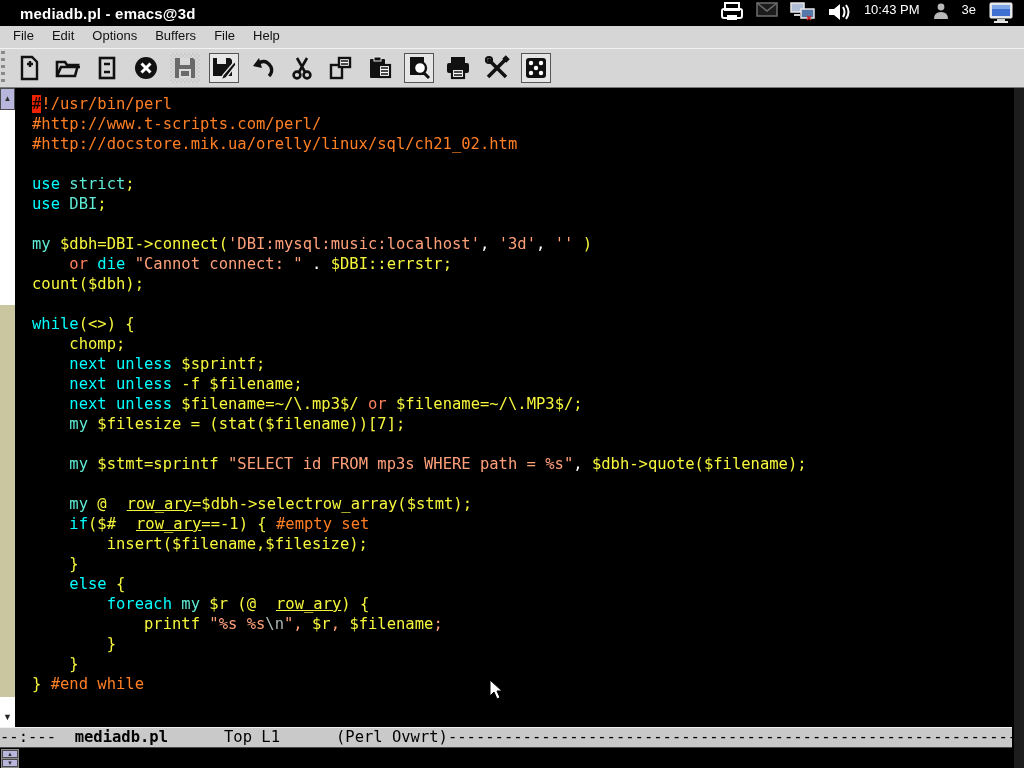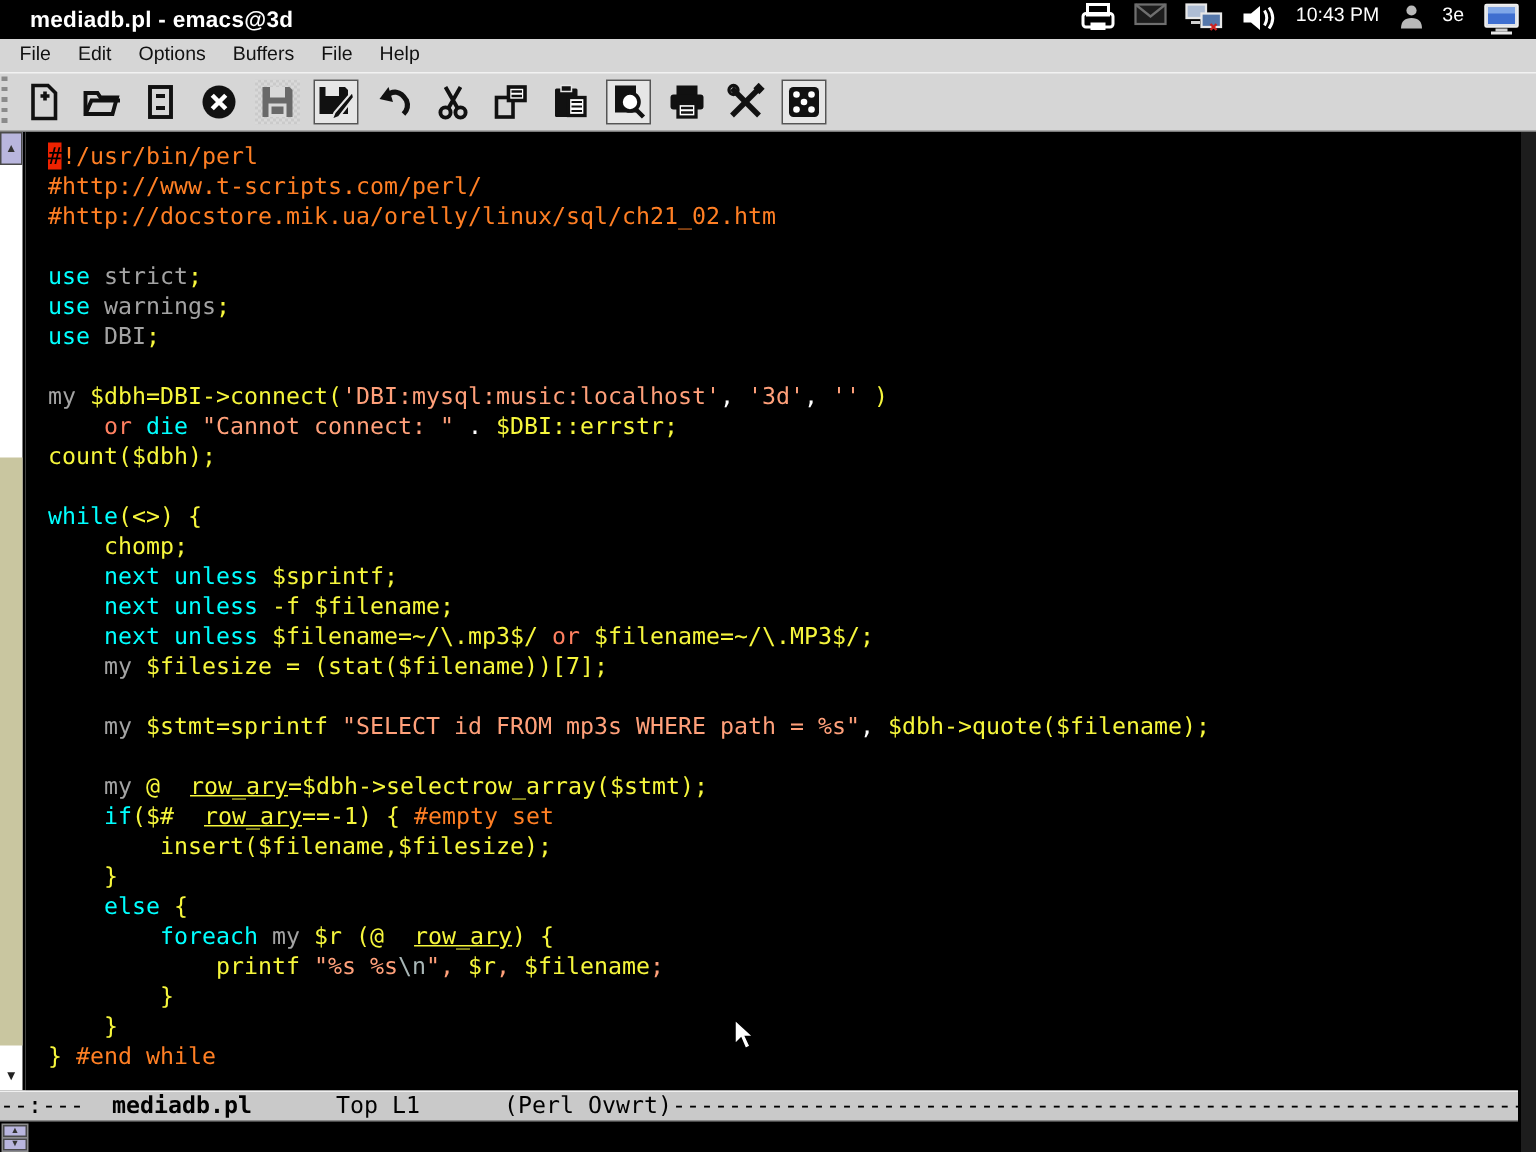--- a/index.html
+++ b/index.html
@@ -36,21 +36,21 @@
          text-align:center;line-height:20px;}
   #sb-thumb{position:absolute;top:217px;left:0;width:15px;height:392px;background:#c9c6a0;}
   #sb-down{position:absolute;bottom:2px;left:0;width:15px;height:16px;color:#222;
            font-size:9px;text-align:center;line-height:16px;}
   #code-area{position:absolute;top:6px;left:32px;right:14px;
              font-family:"DejaVu Sans Mono",monospace;font-size:15.5px;}
   .code-line{height:20px;line-height:20px;white-space:pre;}
   .seg-w{color:#ffffff;}
   .seg-c{color:#ff7f24;}
   .seg-k{color:#00ffff;}
-  .seg-g{color:#a3a3a3;}
+  .seg-g{color:#5eead4;}
   .seg-y{color:#f6f63c;}
   .seg-s{color:#ffa07a;}
   .seg-o{color:#ff8060;}
   .seg-e{color:#a9b7b7;}
   .seg-r{color:#000;background:#ee2200;}
   .u{text-decoration:underline;margin-left:20px;}
   
   #modeline{position:absolute;top:727px;left:0;width:1012px;height:21px;background:#c9c9c9;
             border-top:1px solid #f0f0f0;border-bottom:1px solid #4a4a4a;box-sizing:border-box;
             color:#000;font-family:"DejaVu Sans Mono",monospace;font-size:15.5px;
@@ -229,21 +229,20 @@
       <div id="sb-up">▲</div>
       <div id="sb-thumb"></div>
       <div id="sb-down">▼</div>
     </div>
     <div id="code-area">
         <div class="code-line"><span class="seg-r">#</span><span class="seg-c">!/usr/bin/perl</span></div>
         <div class="code-line"><span class="seg-c">#http://www.t-scripts.com/perl/</span></div>
         <div class="code-line"><span class="seg-c">#http://docstore.mik.ua/orelly/linux/sql/ch21_02.htm</span></div>
         <div class="code-line">&nbsp;</div>
         <div class="code-line"><span class="seg-k">use</span><span class="seg-w"> </span><span class="seg-g">strict</span><span class="seg-y">;</span></div>
-        <div class="code-line"><span class="seg-k">use</span><span class="seg-w"> </span><span class="seg-g">warnings</span><span class="seg-y">;</span></div>
         <div class="code-line"><span class="seg-k">use</span><span class="seg-w"> </span><span class="seg-g">DBI</span><span class="seg-y">;</span></div>
         <div class="code-line">&nbsp;</div>
         <div class="code-line"><span class="seg-g">my</span><span class="seg-w"> </span><span class="seg-y">$dbh=DBI-&gt;connect(</span><span class="seg-s">'DBI:mysql:music:localhost'</span><span class="seg-w">, </span><span class="seg-s">'3d'</span><span class="seg-w">, </span><span class="seg-s">''</span><span class="seg-w"> </span><span class="seg-y">)</span></div>
         <div class="code-line"><span class="seg-w">    </span><span class="seg-o">or</span><span class="seg-w"> </span><span class="seg-k">die</span><span class="seg-w"> </span><span class="seg-s">"Cannot connect: "</span><span class="seg-w"> . </span><span class="seg-y">$DBI::errstr;</span></div>
         <div class="code-line"><span class="seg-y">count($dbh);</span></div>
         <div class="code-line">&nbsp;</div>
         <div class="code-line"><span class="seg-k">while</span><span class="seg-y">(&lt;&gt;) {</span></div>
         <div class="code-line"><span class="seg-y">    chomp;</span></div>
         <div class="code-line"><span class="seg-w">    </span><span class="seg-k">next unless</span><span class="seg-w"> </span><span class="seg-y">$sprintf;</span></div>
         <div class="code-line"><span class="seg-w">    </span><span class="seg-k">next unless</span><span class="seg-w"> </span><span class="seg-y">-f $filename;</span></div>

